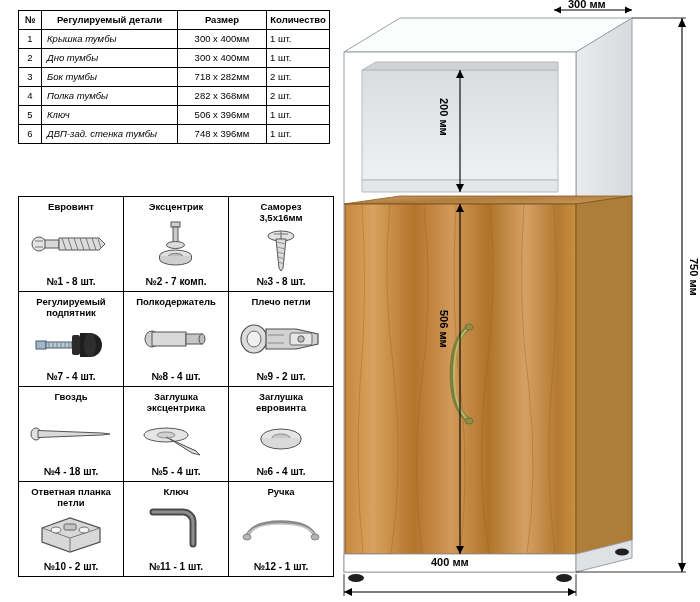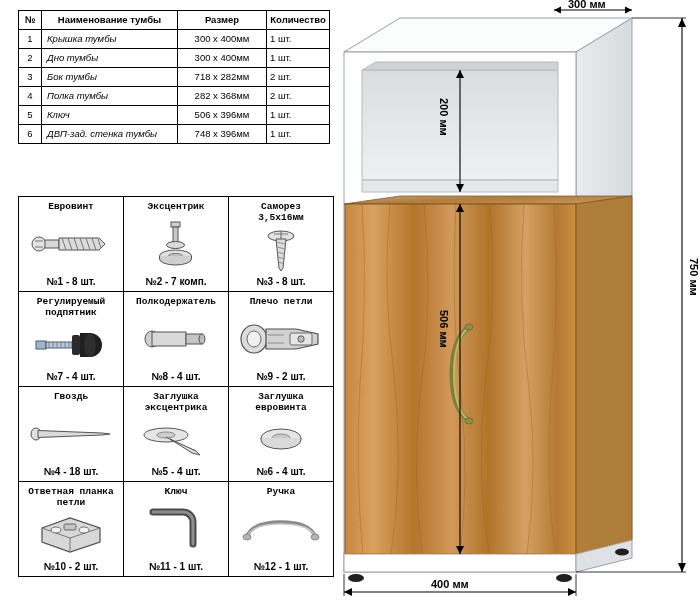--- a/index.html
+++ b/index.html
@@ -68,21 +68,20 @@
     box-sizing: border-box;
     padding-top: 4px;
   }
   .hw-title {
     font-size: 9.5px;
     font-weight: bold;
     text-align: center;
     line-height: 11px;
     color: #000;
     padding: 0 2px;
-    font-family: Liberation Mono, monospace;
   }
   .hw-art {
     flex: 1 1 auto;
     display: flex;
     align-items: center;
     justify-content: center;
     width: 100%;
   }
   .hw-qty {
     font-size: 10px;
@@ -113,21 +112,21 @@
     text-orientation: mixed;
   }
 </style>
 </head>
 <body>
 
 <table id="parts-table">
   <thead>
     <tr>
       <th>№</th>
-      <th>Наименование тумбы</th>
+      <th>Регулируемый детали</th>
       <th>Размер</th>
       <th>Количество</th>
     </tr>
   </thead>
   <tbody>
     <tr>
       <td class="num">1</td>
       <td class="name">Крышка тумбы</td>
       <td class="size">300 x 400мм</td>
       <td class="qty">1 шт.</td>
@@ -486,14 +485,14 @@
       <path d="M12 574 L12 596" stroke-width="0.8"></path>
       <path d="M244 574 L244 596" stroke-width="0.8"></path>
     </g>
   </svg>
 
   
   <div class="dim-label" style="left:236px; top:-2px;">300 мм</div>
   <div class="dim-label vert" style="left:106px; top:98px;">200 мм</div>
   <div class="dim-label vert" style="left:106px; top:310px;">506 мм</div>
   <div class="dim-label vert" style="left:356px; top:258px;">750 мм</div>
-  <div class="dim-label" style="left:99px; top:578px;">400 мм</div>
+  <div class="dim-label" style="left:99px; top:556px;">400 мм</div>
 </div>
 
 </body></html>

